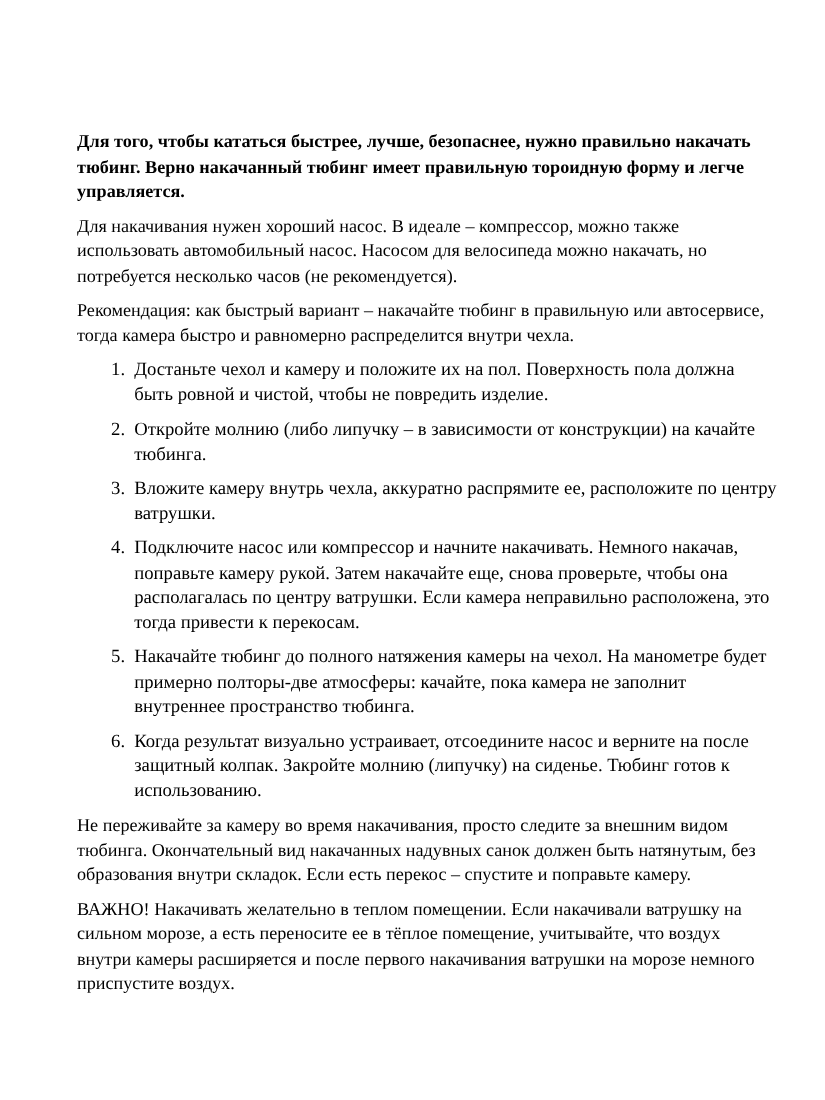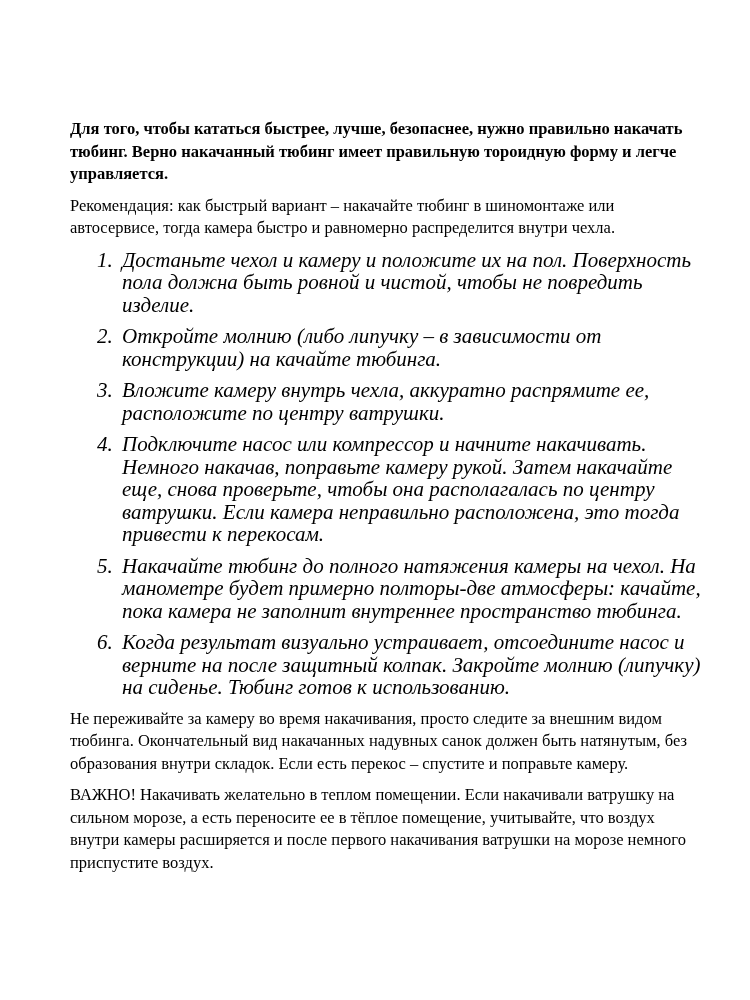--- a/index.html
+++ b/index.html
@@ -28,37 +28,37 @@
     text-align: left;
   }
   .doc p.bold {
     font-weight: bold;
   }
   .doc ol {
     margin: 2px 0 9px 0;
     padding-left: 48px;
   }
   .doc ol li {
-    font-size: 21px;
+    font-size: 17px;
     line-height: 22.5px;
     margin-bottom: 9px;
     padding-left: 4px;
-    font-style: italic;
   }
 </style>
 </head>
 <body>
 
 <div class="page">
   <div class="doc">
 
     <p class="bold">Для того, чтобы кататься быстрее, лучше, безопаснее, нужно правильно накачать тюбинг. Верно накачанный тюбинг имеет правильную тороидную форму и легче управляется.</p>
 
+    <p>Для накачивания нужен хороший насос. В идеале – компрессор, можно также использовать автомобильный насос. Насосом для велосипеда можно накачать, но потребуется несколько часов (не рекомендуется).</p>
 
-    <p>Рекомендация: как быстрый вариант – накачайте тюбинг в шиномонтаже или автосервисе, тогда камера быстро и равномерно распределится внутри чехла.</p>
+    <p>Рекомендация: как быстрый вариант – накачайте тюбинг в правильную или автосервисе, тогда камера быстро и равномерно распределится внутри чехла.</p>
 
 
     <ol>
       <li>Достаньте чехол и камеру и положите их на пол. Поверхность пола должна быть ровной и чистой, чтобы не повредить изделие.</li>
       <li>Откройте молнию (либо липучку – в зависимости от конструкции) на качайте тюбинга.</li>
       <li>Вложите камеру внутрь чехла, аккуратно распрямите ее, расположите по центру ватрушки.</li>
       <li>Подключите насос или компрессор и начните накачивать. Немного накачав, поправьте камеру рукой. Затем накачайте еще, снова проверьте, чтобы она располагалась по центру ватрушки. Если камера неправильно расположена, это тогда привести к перекосам.</li>
       <li>Накачайте тюбинг до полного натяжения камеры на чехол. На манометре будет примерно полторы-две атмосферы: качайте, пока камера не заполнит внутреннее пространство тюбинга.</li>
       <li>Когда результат визуально устраивает, отсоедините насос и верните на после защитный колпак. Закройте молнию (липучку) на сиденье. Тюбинг готов к использованию.</li>
     </ol>

